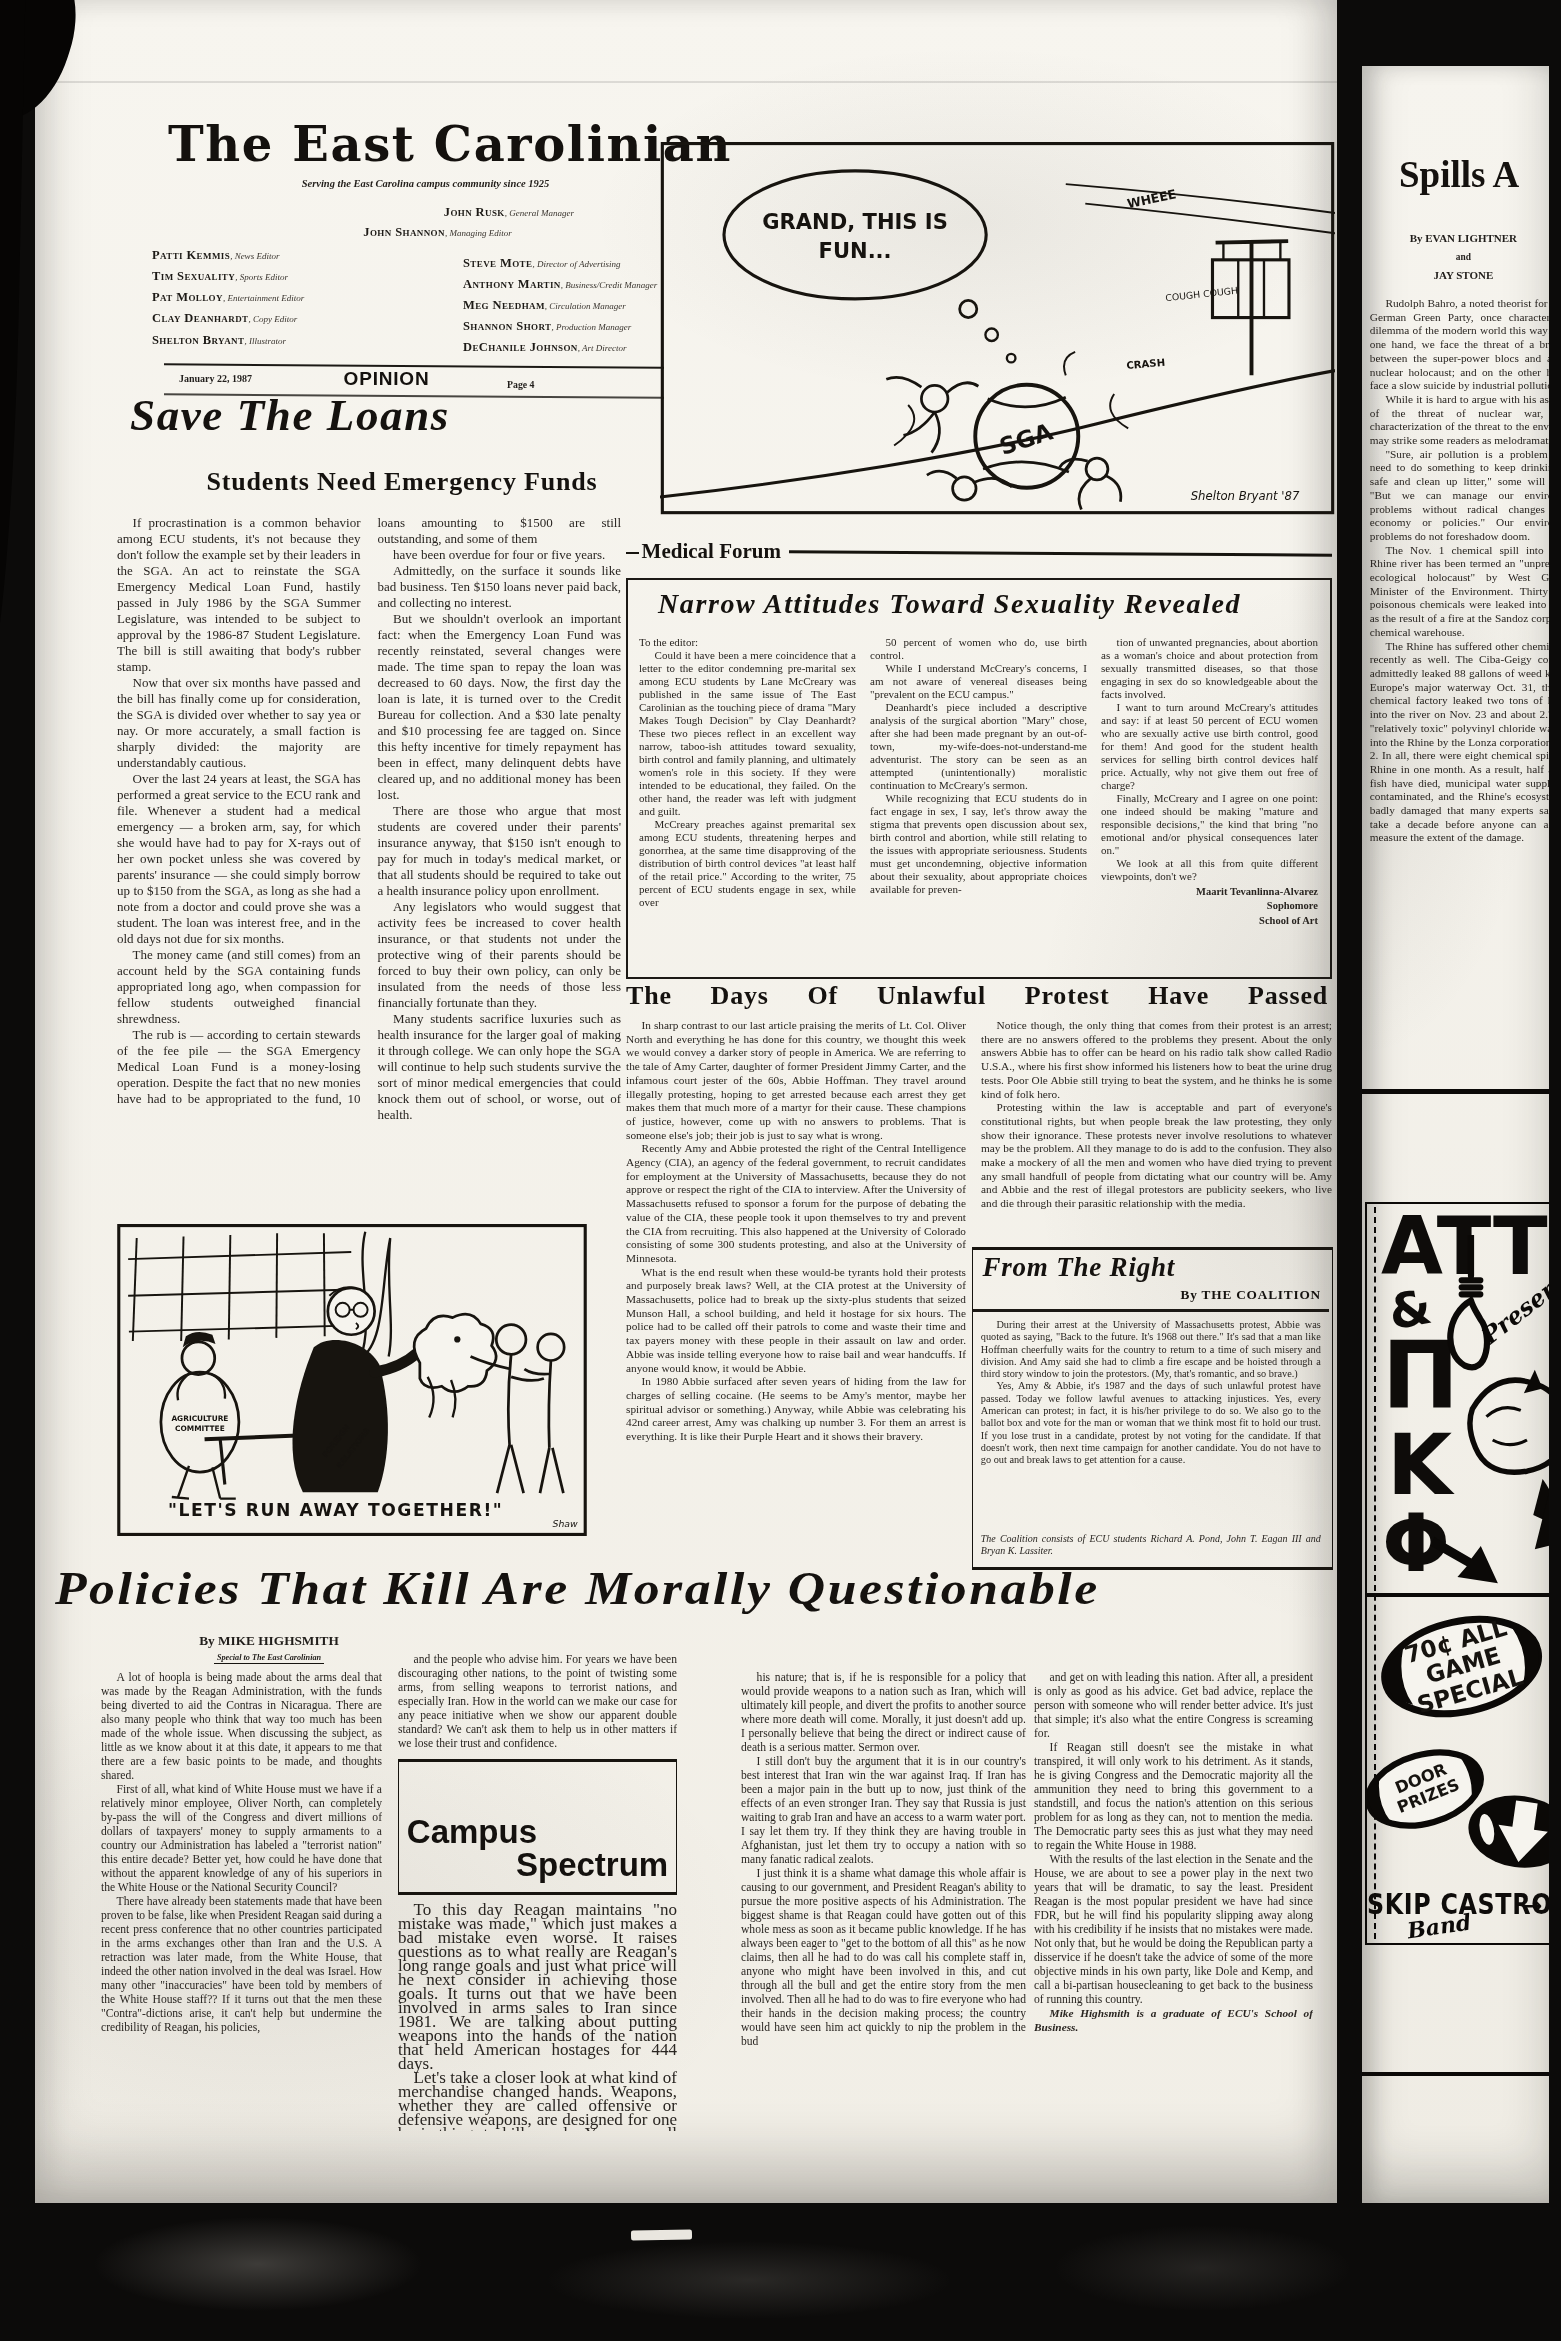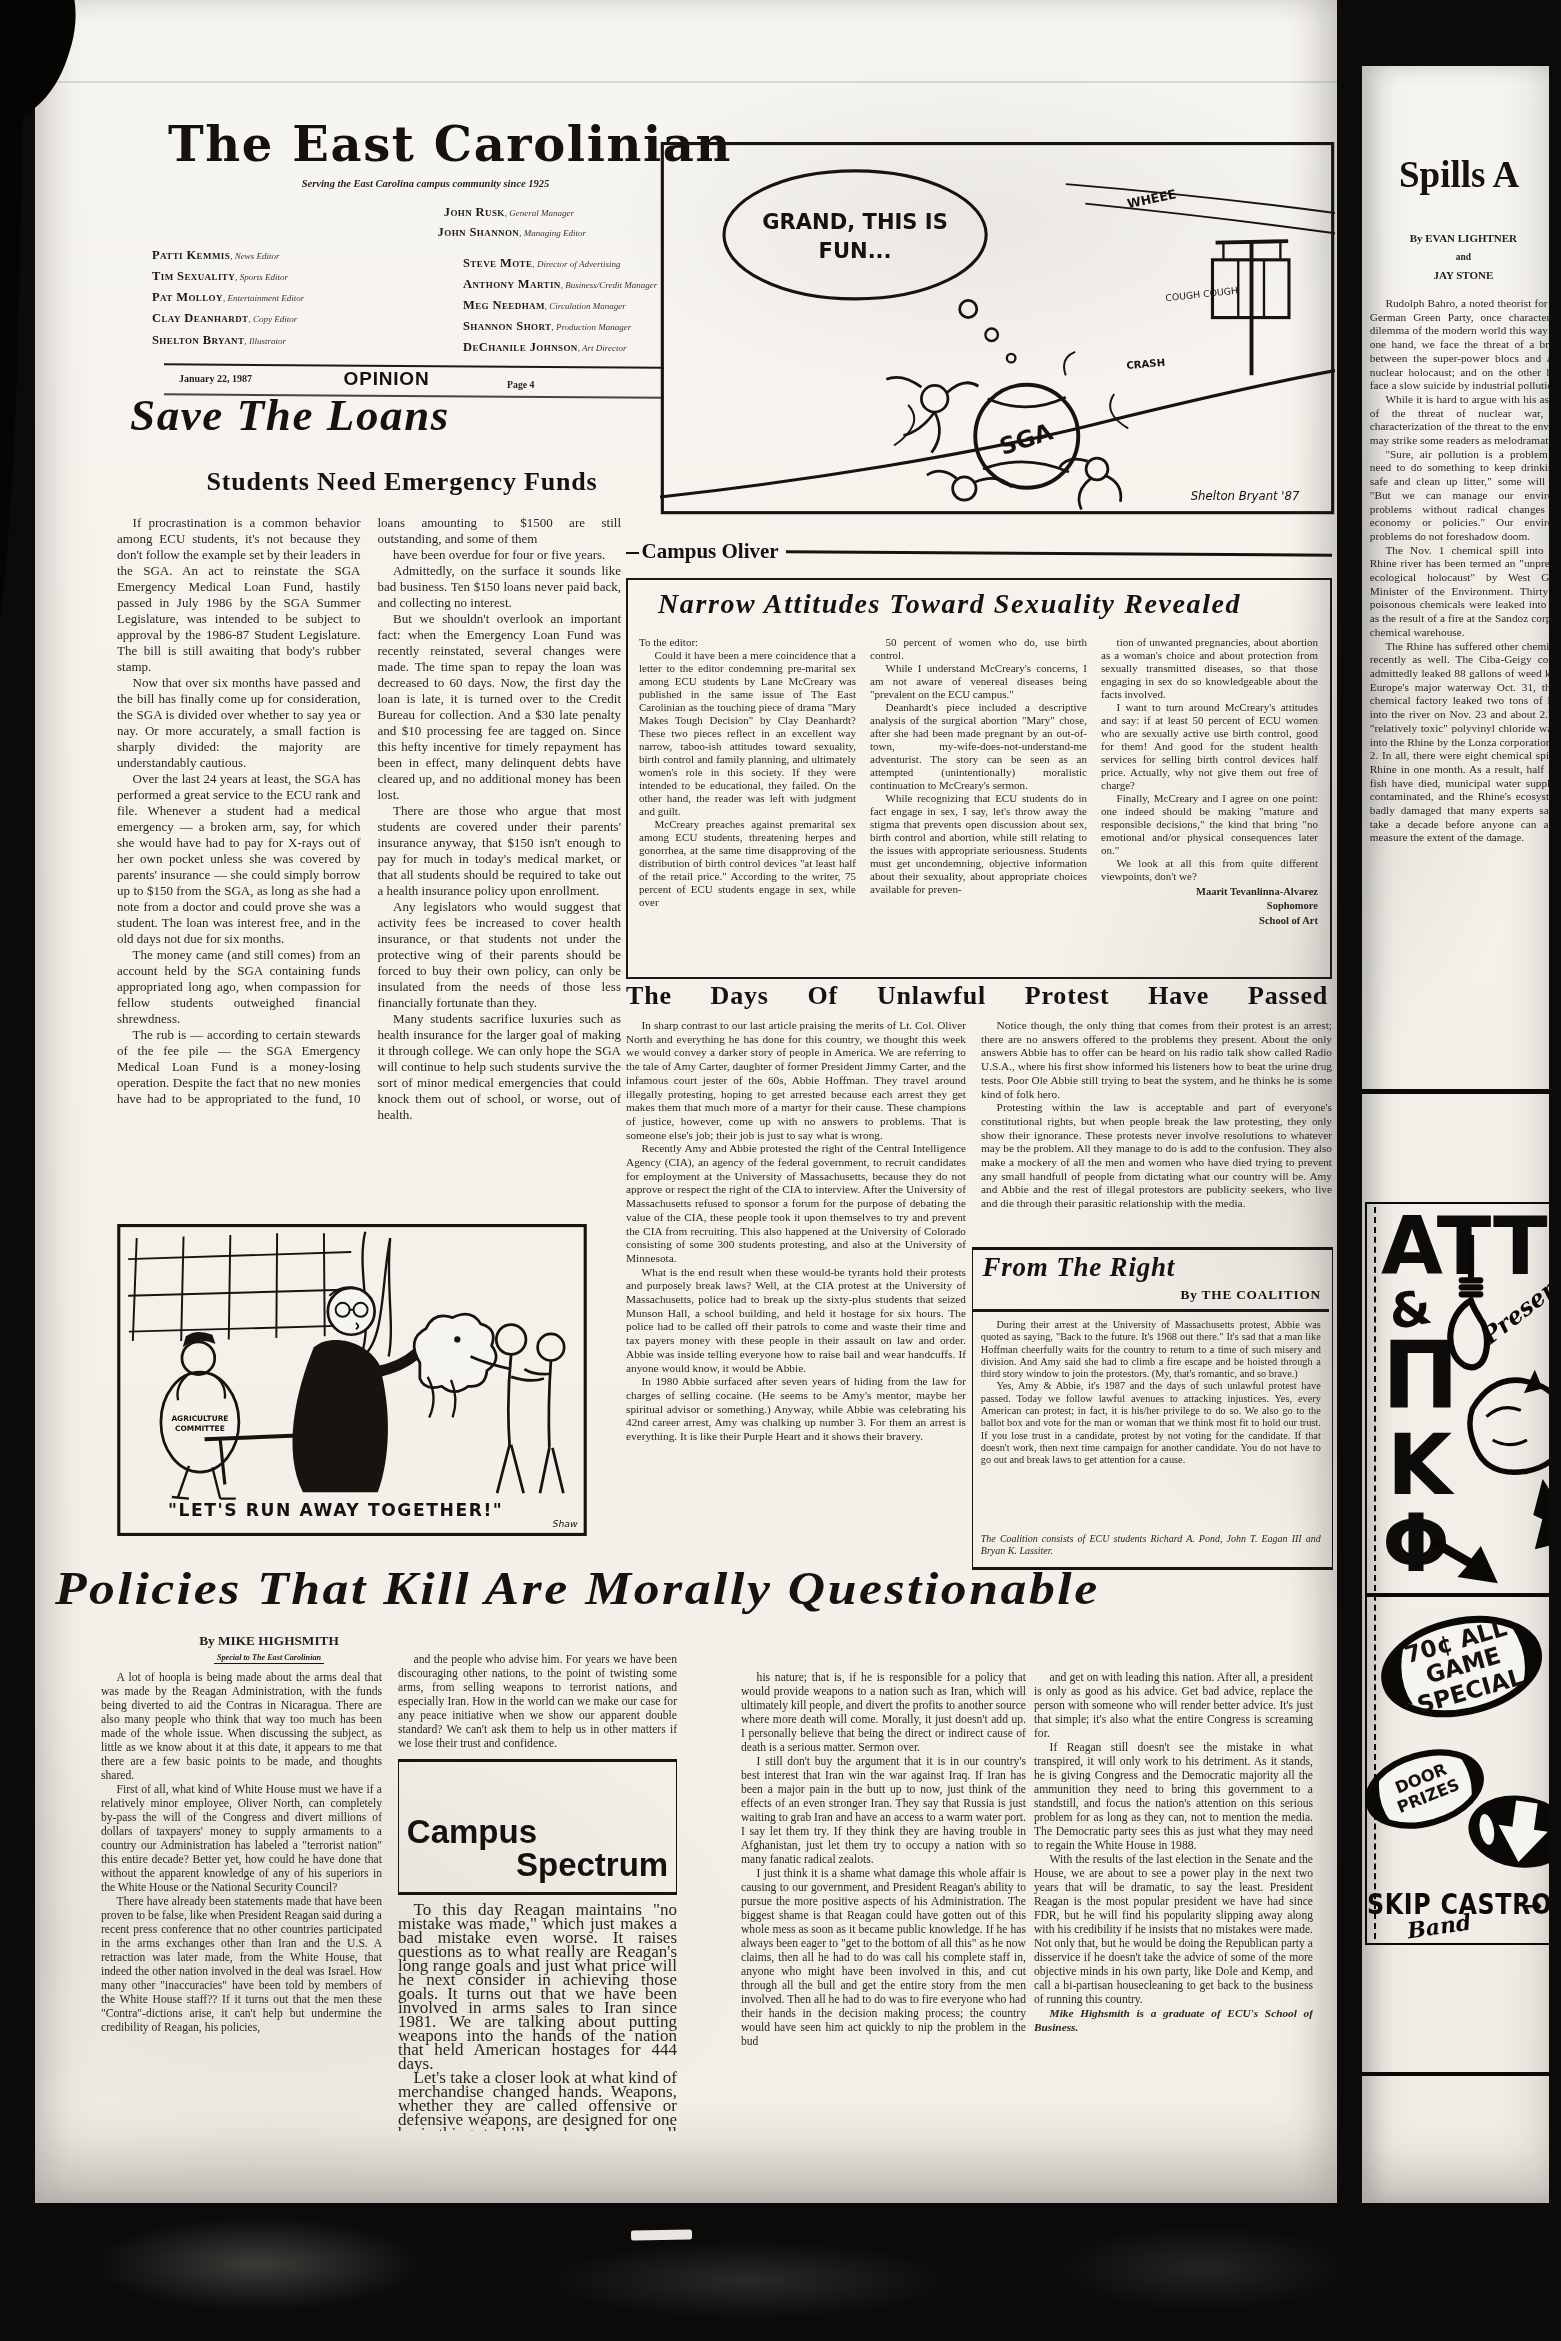--- a/index.html
+++ b/index.html
@@ -50,21 +50,21 @@
   <div class="main-page">
 
     <div class="rule" style="left:0;top:81px;width:1302px;height:1.6px;opacity:.12;"></div>
 
     <div class="abs blackletter" style="left:133px;top:116px;width:515px;font-size:48px;text-align:center;white-space:nowrap;">The East Carolinian</div>
     <div class="abs" style="left:133px;top:178px;width:515px;text-align:center;font-size:10.5px;font-weight:bold;font-style:italic;color:#221e1a;">Serving the East Carolina campus community since 1925</div>
 
     <div class="staff-line" style="left:258px;top:205px;width:281px;text-align:right;">
       <span class="staff-name">John Rusk</span><span class="staff-title">General Manager</span>
     </div>
-    <div class="staff-line" style="left:270px;top:225px;width:281px;text-align:right;">
+    <div class="staff-line" style="left:262px;top:225px;width:281px;text-align:center;">
       <span class="staff-name">John Shannon</span><span class="staff-title">Managing Editor</span>
     </div>
 
     <div class="staff-line" style="left:117px;top:248px;"><span class="staff-name">Patti Kemmis</span><span class="staff-title">News Editor</span></div>
     <div class="staff-line" style="left:117px;top:269px;"><span class="staff-name">Tim Sexuality</span><span class="staff-title">Sports Editor</span></div>
     <div class="staff-line" style="left:117px;top:290px;"><span class="staff-name">Pat Molloy</span><span class="staff-title">Entertainment Editor</span></div>
     <div class="staff-line" style="left:117px;top:311px;"><span class="staff-name">Clay Deanhardt</span><span class="staff-title">Copy Editor</span></div>
     <div class="staff-line" style="left:117px;top:333px;"><span class="staff-name">Shelton Bryant</span><span class="staff-title">Illustrator</span></div>
 
     <div class="staff-line" style="left:428px;top:256px;"><span class="staff-name">Steve Mote</span><span class="staff-title">Director of Advertising</span></div>
@@ -130,21 +130,21 @@
       <circle cx="390" cy="445" r="15" fill="none" stroke="#17140f" stroke-width="3.5"></circle>
       <path d="M403 437 q30 -12 48 6 M380 432 q-20 -16 -38 -4" fill="none" stroke="#17140f" stroke-width="3.5"></path>
       <circle cx="560" cy="420" r="14" fill="none" stroke="#17140f" stroke-width="3.5"></circle>
       <path d="M552 432 q-22 18 -12 40 M570 428 q24 10 20 34 M548 410 q-26 -8 -36 8" fill="none" stroke="#17140f" stroke-width="3.5"></path>
       <path d="M300 390 q 40 -28 18 -52 M600 368 q-34 -20 -18 -44 M520 300 q-8 -22 12 -30" fill="none" stroke="#17140f" stroke-width="2.5"></path>
       <text x="680" y="460" font-size="15" font-style="italic">Shelton Bryant '87</text>
     </svg>
 
     <div class="abs" style="left:591px;top:539px;width:706px;display:flex;align-items:center;">
       <div style="width:12.5px;height:2.3px;background:#17140f;"></div>
-      <div class="bold-head" style="font-size:21px;padding:0 7.8px 3.1px 3.1px;white-space:nowrap;">Campus Oliver</div>
+      <div class="bold-head" style="font-size:21px;padding:0 7.8px 3.1px 3.1px;white-space:nowrap;">Medical Forum</div>
       <div style="flex:1;height:3.1px;background:#17140f;transform:rotate(.35deg);"></div>
     </div>
 
     <div class="boxed" style="left:591px;top:578px;width:702px;height:397px;">
       <div class="ital-head" style="position:absolute;left:30px;top:7.8px;font-size:28px;letter-spacing:1.6px;white-space:nowrap;">Narrow Attitudes Toward Sexuality Revealed</div>
       <div class="col" style="left:11px;top:56px;width:217px;height:329px;font-size:11px;line-height:13px;">
         <p class="para" style="text-indent:0;">To the editor:</p>
         <div>
             <p class="para">Could it have been a mere coincidence that a letter to the editor condemning pre-marital sex among ECU students by Lane McCreary was published in the same issue of The East Carolinian as the touching piece of drama "Mary Makes Tough Decision" by Clay Deanhardt? These two pieces reflect in an excellent way narrow, taboo-ish attitudes toward sexuality, birth control and family planning, and ultimately women's role in this society. If they were intended to be educational, they failed. On the other hand, the reader was left with judgment and guilt.</p>
             <p class="para">McCreary preaches against premarital sex among ECU students, threatening herpes and gonorrhea, at the same time disapproving of the distribution of birth control devices "at least half of the retail price." According to the writer, 75 percent of ECU students engage in sex, while over</p>

